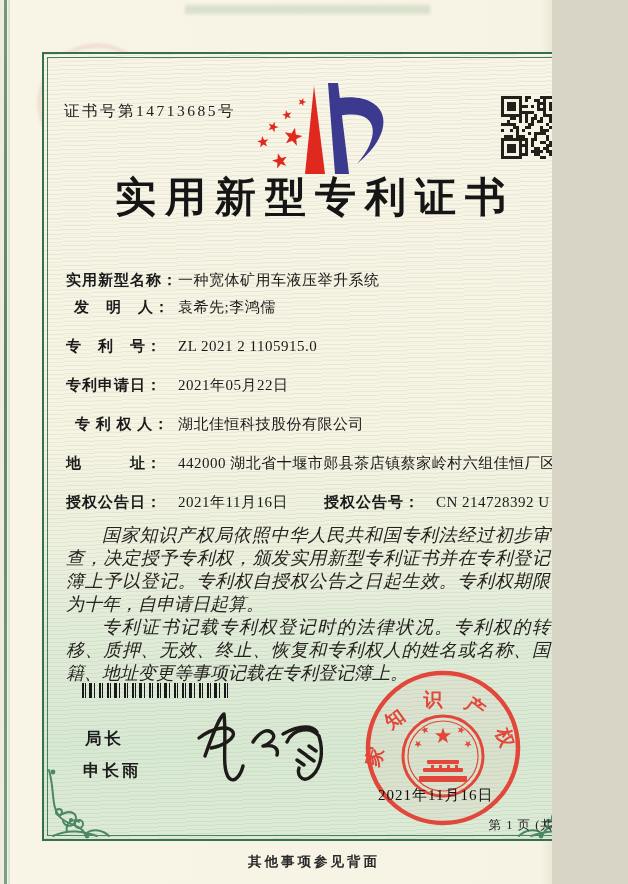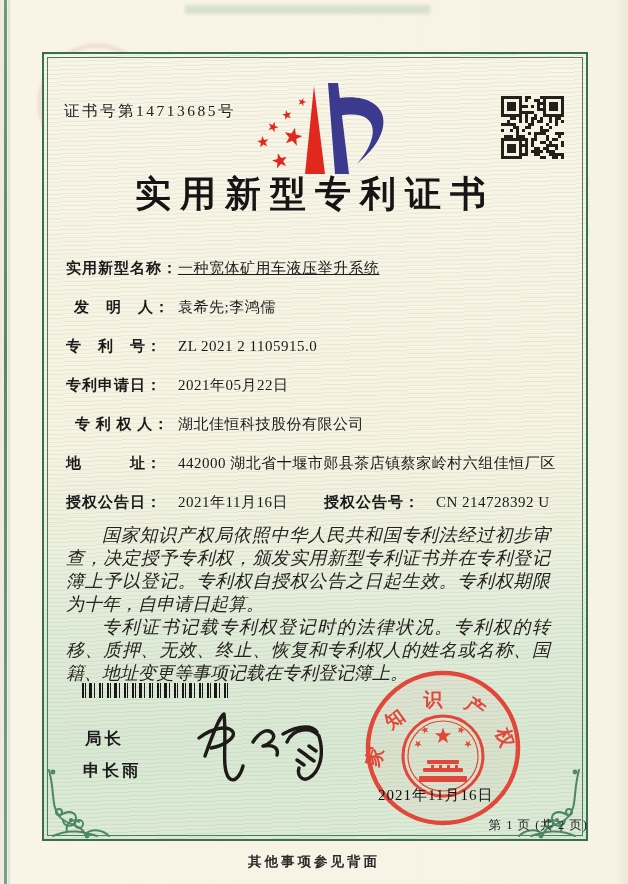--- a/index.html
+++ b/index.html
@@ -1,17 +1,17 @@
 <!DOCTYPE html>
 <html><head>
 <meta charset="utf-8">
 <style>
   html,body{margin:0;padding:0;background:#d9d5c6;}
   .scan{
-    position:relative;width:628px;height:884px;overflow:hidden;
+    position:relative;width:552px;height:884px;overflow:hidden;
     background:linear-gradient(90deg,#efeadb 0,#f8f4e6 2%,#f7f3e4 98%,#ece7d6 100%);
     font-family:"Liberation Serif","DejaVu Serif",serif;color:#1c1c1c;
   }
   
   .spine{position:absolute;left:4px;top:0;width:3px;height:100%;
     background:linear-gradient(180deg,#5a8a6a,#3f7252 40%,#62937a);opacity:.85;}
   .spine2{position:absolute;left:8px;top:0;width:2px;height:100%;background:#cfd8c8;opacity:.6;}
 
   
   .frame{
@@ -34,21 +34,21 @@
   .bleed{position:absolute;filter:blur(1.6px);pointer-events:none;}
   .bleed-rows-green{background:repeating-linear-gradient(180deg,rgba(96,148,108,.20) 0 9px,rgba(0,0,0,0) 9px 24px);}
   .bleed-rows-red{background:repeating-linear-gradient(180deg,rgba(205,110,100,.20) 0 9px,rgba(0,0,0,0) 9px 24px);}
   .bleed-stamp{border:3px double rgba(210,120,110,.38);border-radius:50%;}
   .bleed-stamp::after{content:"";position:absolute;left:14px;top:14px;right:14px;bottom:14px;
     border:1px solid rgba(210,120,110,.25);border-radius:50%;}
 
   .certno{position:absolute;left:64px;top:101px;font-size:15.5px;letter-spacing:2.5px;color:#222;}
 
   .title{position:absolute;left:42px;top:170px;width:546px;text-align:center;
-    font-size:36px;font-weight:700;letter-spacing:9px;color:#151515;}
+    font-size:41px;font-weight:700;letter-spacing:9px;color:#151515;}
 
   .fields{position:absolute;left:66px;top:259px;width:500px;font-size:15px;}
   .frow{position:absolute;left:0;white-space:nowrap;}
   .flabel{display:inline-block;min-width:112px;font-weight:600;color:#1a1a1a;letter-spacing:1px;}
   .fvalue{color:#1a1a1a;letter-spacing:.5px;}
   .flabel2{font-weight:600;margin-left:36px;letter-spacing:1px;}
 
   .paras{position:absolute;left:66px;top:524px;width:484px;font-size:18px;line-height:23px;
     color:#26221f;text-align:justify;font-style:italic;}
   .paras p{margin:0;text-indent:2em;}
@@ -588,21 +588,21 @@
       <b class=""></b>
       <b class="on"></b>
       <b class="on"></b>
       <b class=""></b>
       <b class="on"></b>
     </div>
 
   <div class="title">实用新型专利证书</div>
 
   <div class="fields">
-    <div class="frow" style="top:0px;text-decoration:underline;">
+    <div class="frow" style="top:12px;">
       <span class="flabel">实用新型名称：</span><span class="fvalue">一种宽体矿用车液压举升系统</span>
     </div>
     <div class="frow" style="top:39px;text-align:center;">
       <span class="flabel">发　明　人：</span><span class="fvalue">袁希先;李鸿儒</span>
     </div>
     <div class="frow" style="top:78px;">
       <span class="flabel">专　利　号：</span><span class="fvalue">ZL 2021 2 1105915.0</span>
     </div>
     <div class="frow" style="top:117px;">
       <span class="flabel">专利申请日：</span><span class="fvalue">2021年05月22日</span>

